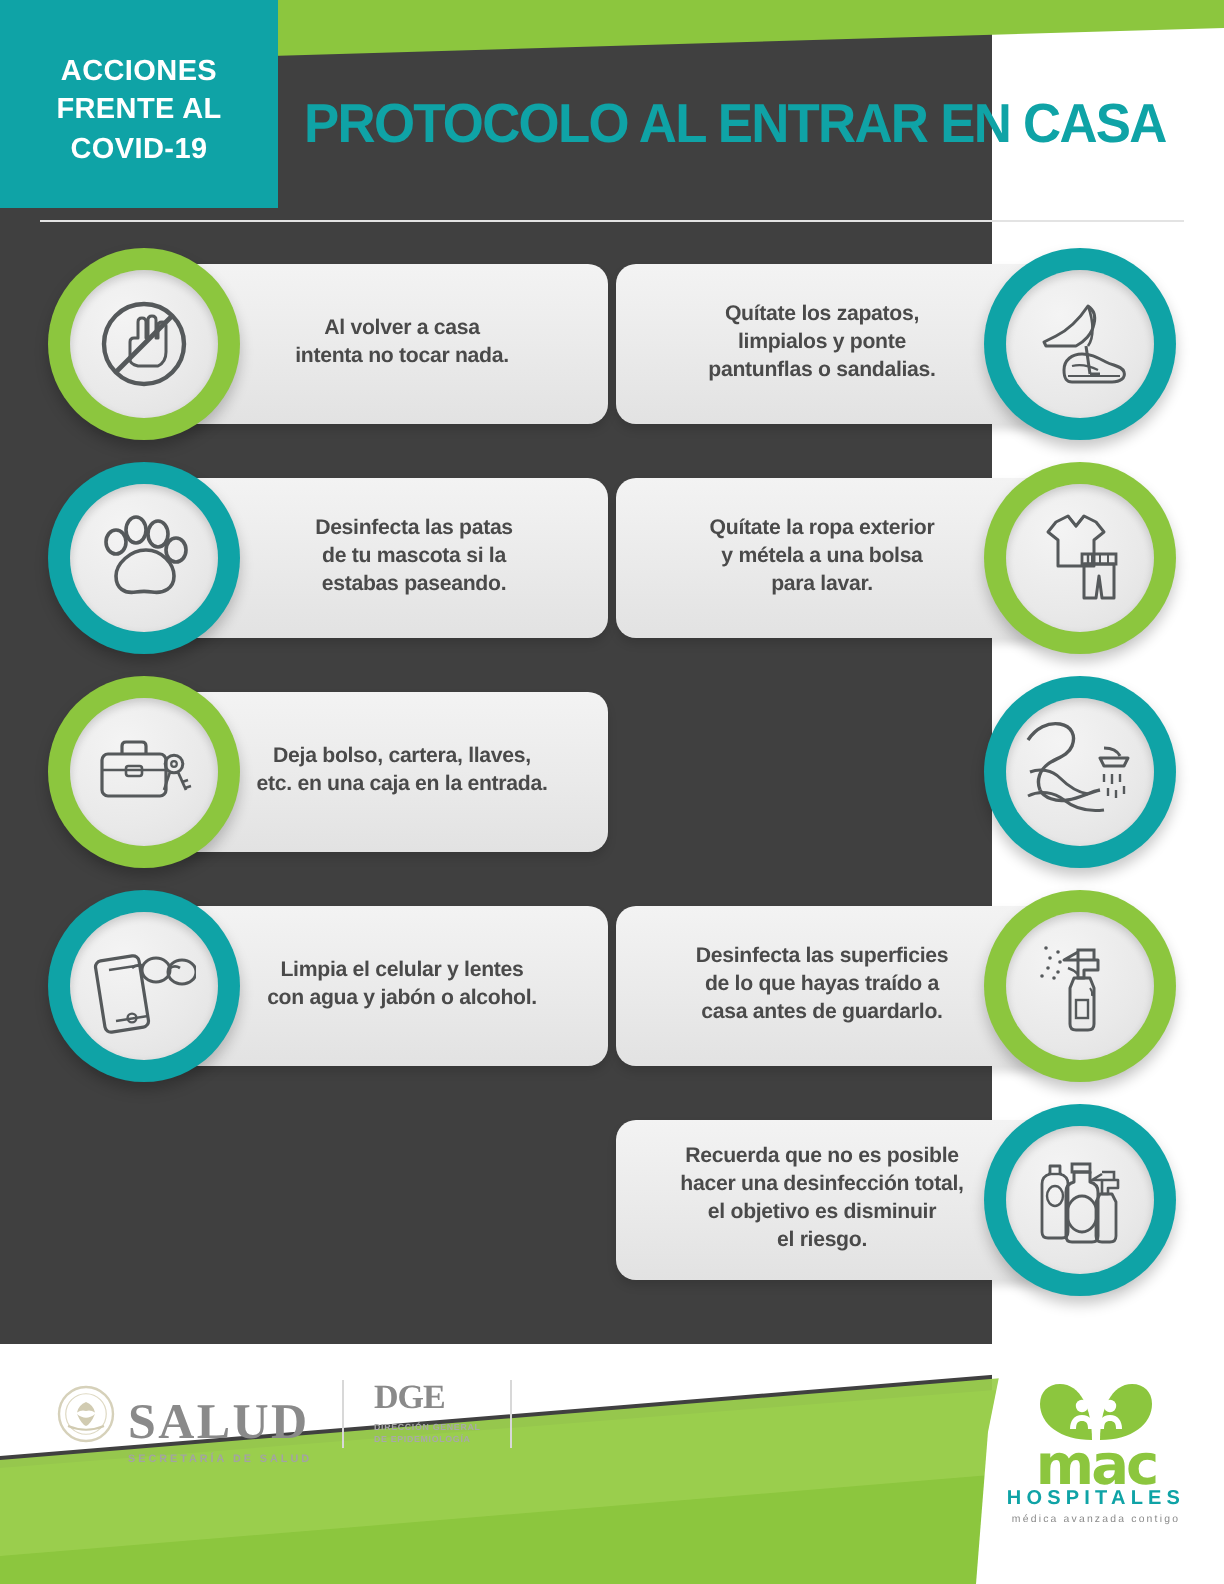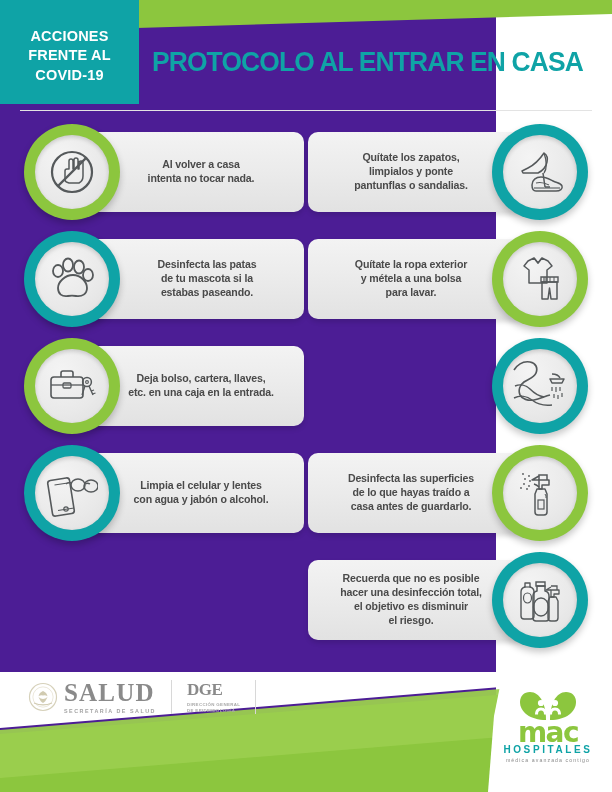--- a/index.html
+++ b/index.html
@@ -2,21 +2,21 @@
 <html><head>
 <meta charset="utf-8">
 <style>
   * { box-sizing: border-box; margin: 0; padding: 0; }
   html, body {
     width: 612px; height: 792px;
     font-family: "Liberation Sans", sans-serif;
     background: #ffffff;
     overflow: hidden;
   }
-  .poster { position: relative; width: 496px; height: 792px; background:#4c1d95; }
+  .poster { position: relative; width: 496px; height: 792px; background:#404040; }
 
   
   .header { position: absolute; left:0; top:0; width:612px; height:112px; }
   .hdr-green {
     position:absolute; left:0; top:0; width:612px; height:32px;
     background:#8CC63E;
     clip-path: polygon(0 0, 612px 0, 612px 14px, 0 32px);
   }
   .hdr-teal {
     position:absolute; left:0; top:0; width:139px; height:104px;
@@ -109,20 +109,21 @@
     clip-path: polygon(14px 0, 124px 0, 124px 116px, 0 116px, 6px 40px);
   }
 
   .logos { position:absolute; left:28px; top:8px; display:flex; align-items:center; }
   .eagle { width:30px; height:30px; flex:0 0 auto; opacity:0.85; }
   .salud-block { margin-left:6px; }
   .salud-word {
     font-family:"Liberation Serif", serif;
     font-size:25px; font-weight:bold; color:#8a8a8a; letter-spacing:1.2px;
     line-height:1;
+    margin-top:19px;
   }
   .salud-sub {
     font-size:5.4px; color:#a3a3a3; letter-spacing:1.5px; margin-top:3px;
     font-weight:bold;
   }
   .divider { width:1px; height:34px; background:#d8d8d8; margin:0 15px; }
   .dge-block { text-align:left; }
   .dge-word {
     font-family:"Liberation Serif", serif;
     font-size:17px; font-weight:bold; color:#8a8a8a; letter-spacing:-0.5px;

